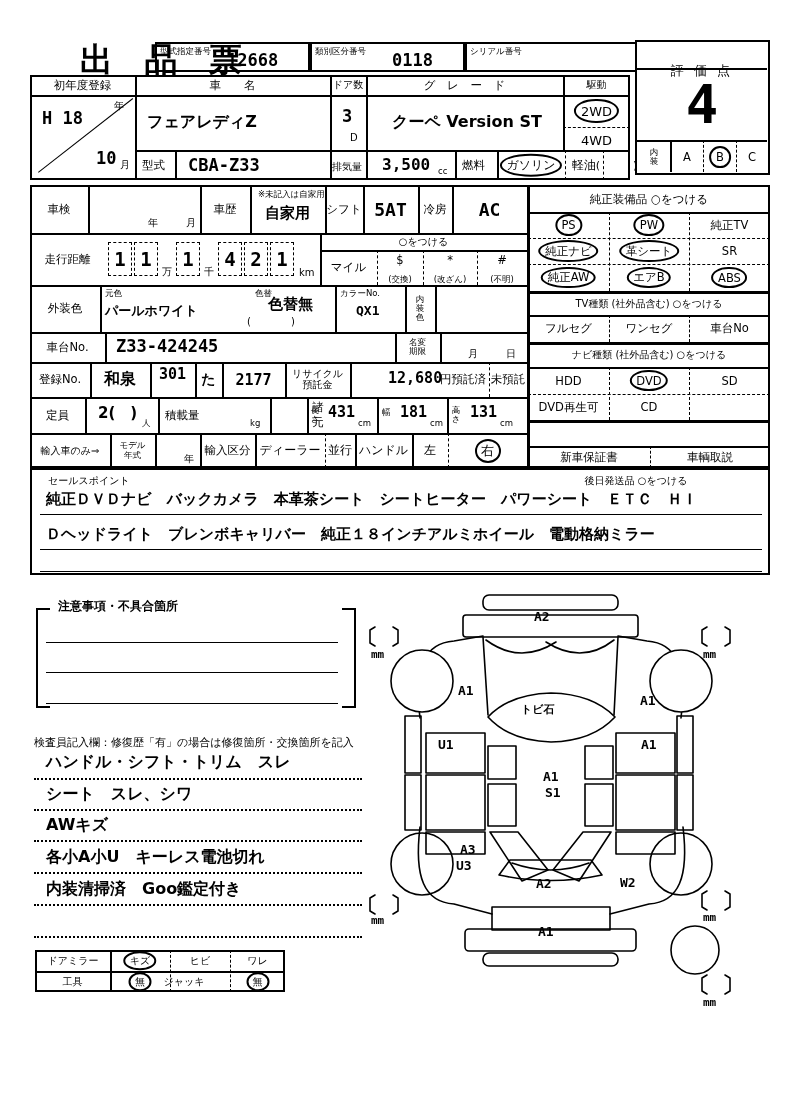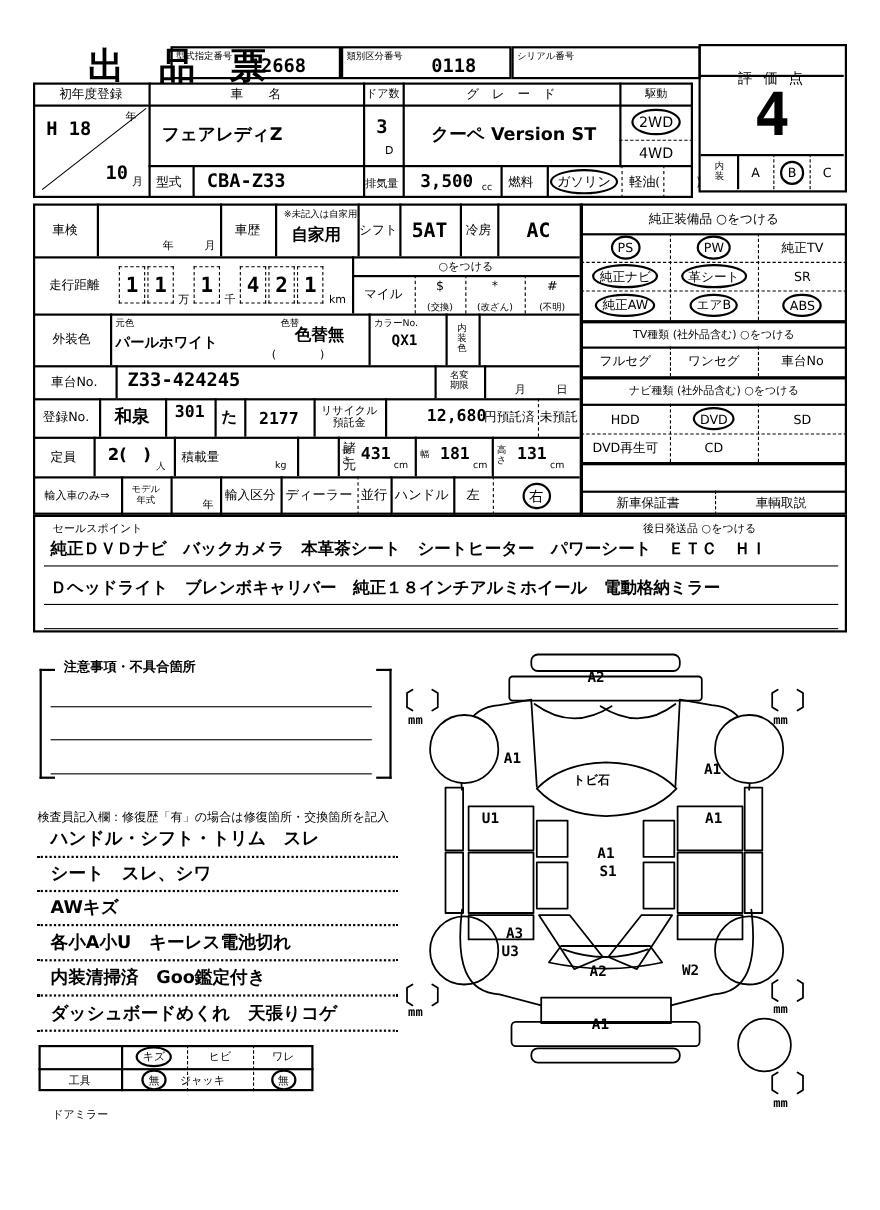--- a/index.html
+++ b/index.html
@@ -364,29 +364,28 @@
   <span class="l" style="left:46px;top:752px;font-size:16px;font-weight:bold;">ハンドル・シフト・トリム　スレ</span>
   <div class="dotl" style="left:34px;top:760px;width:328px;height:18px;"></div>
   <span class="l" style="left:46px;top:784px;font-size:16px;font-weight:bold;">シート　スレ、シワ</span>
   <div class="dotl" style="left:34px;top:791px;width:328px;height:18px;"></div>
   <span class="l" style="left:46px;top:815px;font-size:16px;font-weight:bold;">AWキズ</span>
   <div class="dotl" style="left:34px;top:822px;width:328px;height:18px;"></div>
   <span class="l" style="left:46px;top:847px;font-size:16px;font-weight:bold;">各小A小U　キーレス電池切れ</span>
   <div class="dotl" style="left:34px;top:854px;width:328px;height:18px;"></div>
   <span class="l" style="left:46px;top:879px;font-size:16px;font-weight:bold;">内装清掃済　Goo鑑定付き</span>
   <div class="dotl" style="left:34px;top:886px;width:328px;height:18px;"></div>
-  <span class="l" style="left:46px;top:911px;font-size:16px;font-weight:bold;">ダッシュボードめくれ　天張りコゲ</span>
   <div class="dotl" style="left:34px;top:918px;width:328px;height:18px;"></div>
 
   <div class="abs b15" style="left:35px;top:950px;width:250px;height:42px;"></div>
   <div class="hl" style="left:35px;top:971px;width:250px;"></div>
   <div class="vl" style="left:110px;top:950px;height:42px;"></div>
   <div class="dv" style="left:170px;top:950px;height:42px;"></div>
   <div class="dv" style="left:230px;top:950px;height:42px;"></div>
-  <div class="c sm" style="left:35px;top:1002px;width:76px;height:21px;">ドアミラー</div>
+  <div class="c sm" style="left:35px;top:950px;width:76px;height:21px;">ドアミラー</div>
   <div class="c sm" style="left:110px;top:950px;width:60px;height:21px;">
       <span class="circled">キズ</span>
     </div>
   <div class="c sm" style="left:170px;top:950px;width:60px;height:21px;">ヒビ</div>
   <div class="c sm" style="left:230px;top:950px;width:55px;height:21px;">ワレ</div>
   <div class="c sm" style="left:35px;top:971px;width:75px;height:21px;">工具</div>
   <div class="c sm" style="left:110px;top:971px;width:60px;height:21px;">
       <span class="circled">無</span>
     </div>
   <div class="c sm" style="left:154px;top:971px;width:60px;height:21px;">ジャッキ</div>

